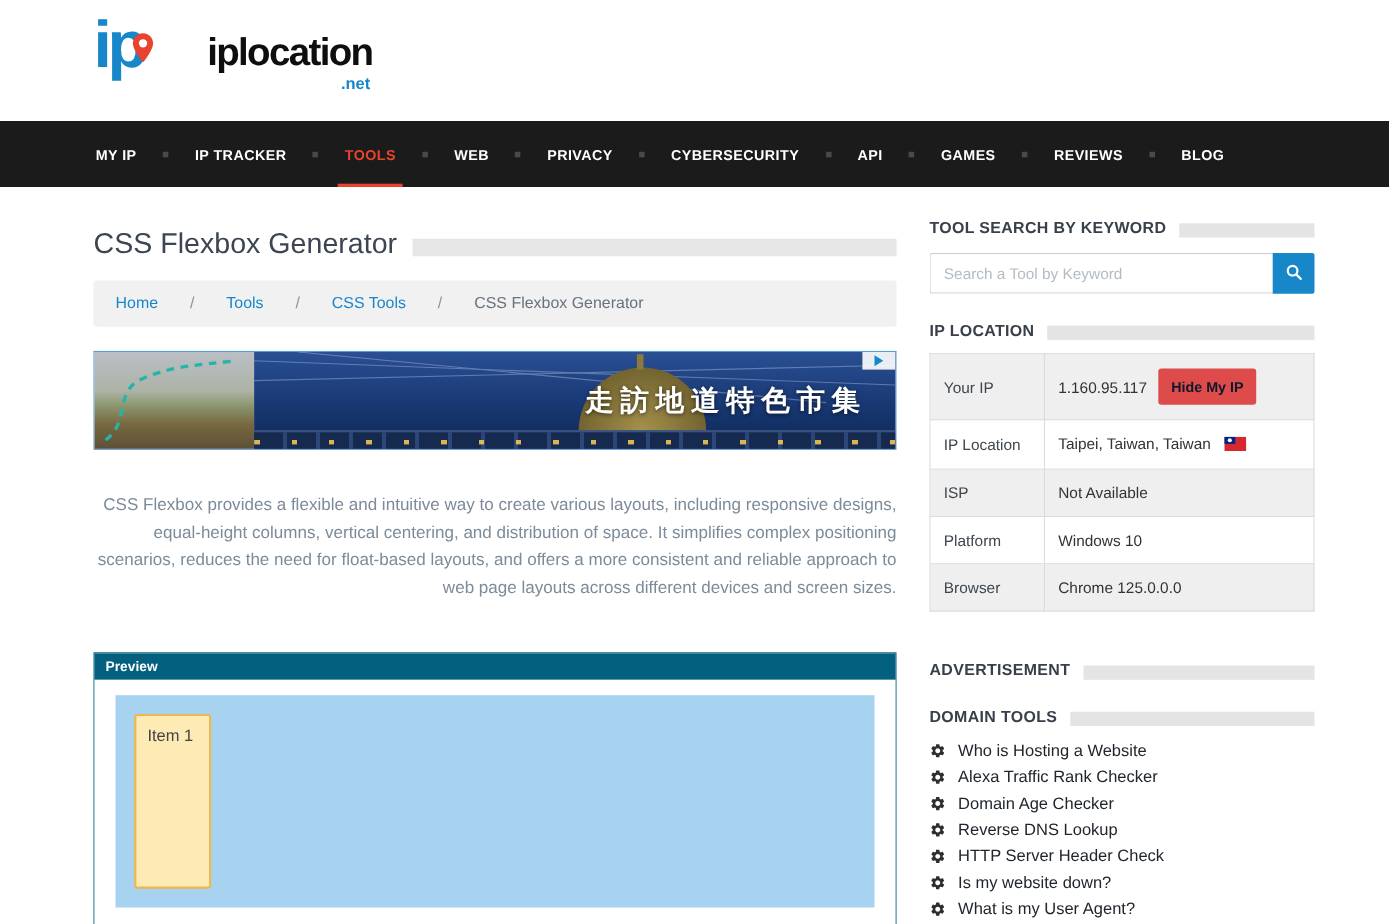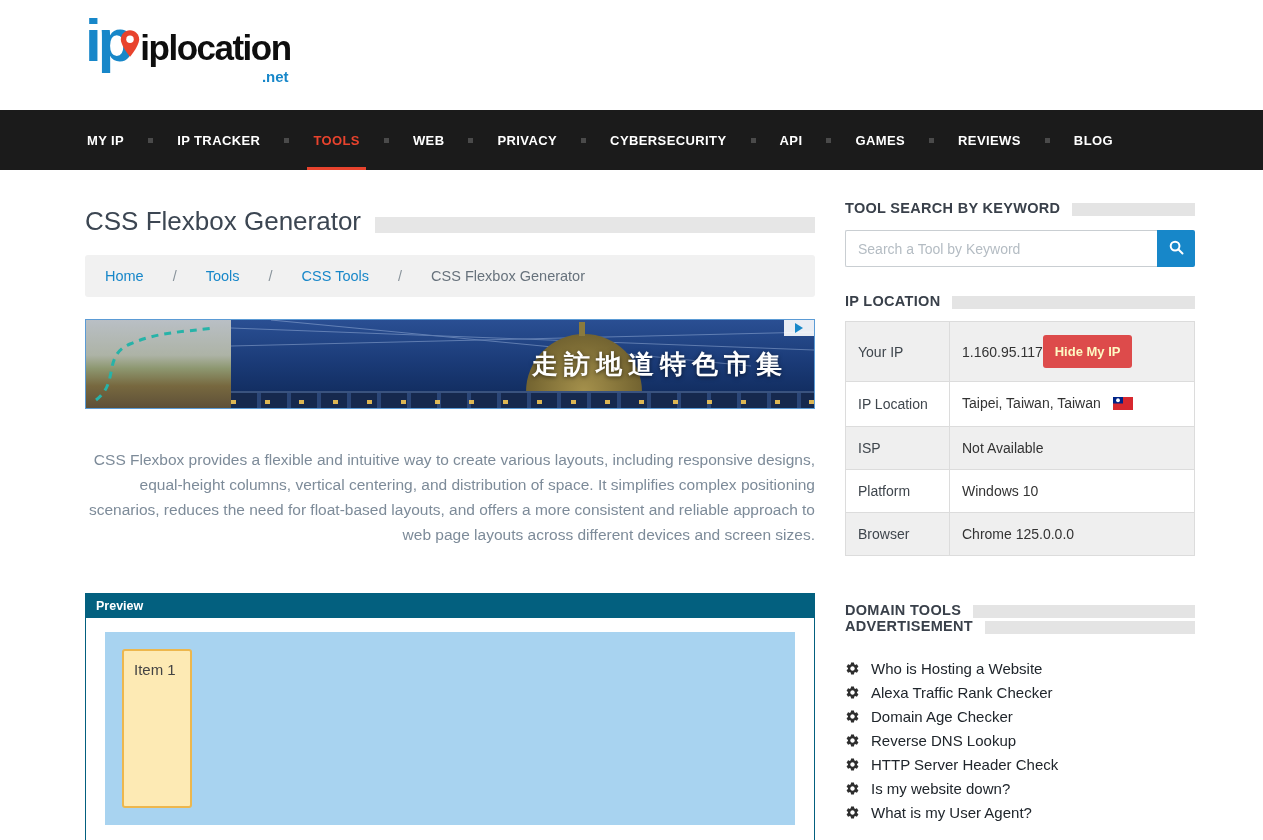--- a/index.html
+++ b/index.html
@@ -1,21 +1,21 @@
 <!DOCTYPE html>
 <html><head>
 <meta charset="utf-8">
 <style>
   * { margin:0; padding:0; box-sizing:border-box; }
   html, body { background:#ffffff; font-family:"Liberation Sans", sans-serif; }
   .page { width:1263px; height:840px; overflow:hidden; background:#fff; position:relative; }
 
   
   .site-header { height:110px; padding:10px 68px 0 85px; display:flex; justify-content:space-between; align-items:flex-start; }
-  .logo { display:flex; align-items:flex-start; margin-top:2px; cursor:pointer; text-decoration:none; }
+  .logo { display:flex; align-items:flex-start; margin-top:2px; cursor:pointer; text-decoration:none;gap:48px; }
   .logo-mark { position:relative; font-size:60px; font-weight:bold; color:#1787c9; line-height:0.95; letter-spacing:-4px; }
   .logo-pin { position:absolute; top:-4px; right:-10px; }
   .logo-text { position:relative; margin-left:10px; margin-top:16px; }
   .logo-name { font-size:35px; font-weight:bold; color:#0e0e0e; letter-spacing:-1.5px; }
   .logo-tld { position:absolute; right:2px; bottom:-17px; color:#1787c9; font-weight:bold; font-size:15px; }
 
   .header-right { width:428px; }
   .search-row { display:flex; margin-top:2px; }
   .search-input { flex:1; height:46px; border:1px solid #c9ced2; border-right:none; padding:0 14px; font-size:15px; color:#333; outline:none; }
   .search-input::placeholder { color:#9aa4ac; }
@@ -89,21 +89,21 @@
   .tool-search { display:flex; margin-top:14px; margin-bottom:26px; }
   .tool-search input { flex:1; height:37px; border:1px solid #c9ced2; border-right:none; padding:0 12px; font-size:14px; color:#333; outline:none; border-radius:2px 0 0 2px; }
   .tool-search input::placeholder { color:#b4bcc3; }
   .tool-search button { width:38px; height:37px; background:#1787c9; border:none; cursor:pointer; display:flex; align-items:center; justify-content:center; border-radius:0 2px 2px 0; }
 
   .ip-table { width:100%; border-collapse:collapse; font-size:14px; margin-top:12px; margin-bottom:46px; }
   .ip-table td { border:1px solid #dcdcdc; padding:13px 12px; color:#333; vertical-align:middle; }
   .ip-table tr:nth-child(odd) td { background:#efefef; }
   .ip-table td.lbl { width:104px; color:#3f464d; }
   .ip-row-valwrap { display:flex; align-items:center; }
-  .hide-ip-btn { background:#dd4b4b; color:#fef9c3; font-weight:bold; font-size:13px; border:none; border-radius:3px; padding:9px 12px; cursor:pointer; }
+  .hide-ip-btn { background:#dd4b4b; color:#0f172a; font-weight:bold; font-size:13px; border:none; border-radius:3px; padding:9px 12px; margin-left:10px; cursor:pointer; }
   .flag { margin-left:8px; flex:none; display:inline-block; vertical-align:-2px; }
 
   .adv-heading { margin-bottom:26px; }
   .domain-tools { list-style:none; margin-top:14px; }
   .domain-tools li { display:flex; align-items:center; margin-bottom:7px; }
   .domain-tools .gear { margin-right:11px; display:flex; align-items:center; }
   .domain-tools a { color:#20262c; font-size:15px; text-decoration:none; }
 </style>
 </head>
 <body>
@@ -282,27 +282,27 @@
             <td class="lbl">Platform</td>
             <td>Windows 10</td>
           </tr>
           <tr>
             <td class="lbl">Browser</td>
             <td>Chrome 125.0.0.0</td>
           </tr>
         </tbody>
       </table>
 
+      <div class="side-heading adv-heading">
+        <h2>ADVERTISEMENT</h2>
+        <div class="deco-bar"></div>
+      </div>
+
       <div class="side-heading">
         <h2>DOMAIN TOOLS</h2>
-        <div class="deco-bar"></div>
-      </div>
-
-      <div class="side-heading adv-heading">
-        <h2>ADVERTISEMENT</h2>
         <div class="deco-bar"></div>
       </div>
 
       <ul class="domain-tools">
         <li>
           <span class="gear">
               <svg width="15" height="15" viewBox="0 0 24 24" fill="#2e2e2e">
                 <path d="M19.14 12.94c.04-.3.06-.61.06-.94 0-.32-.02-.64-.07-.94l2.03-1.58c.18-.14.23-.41.12-.61l-1.92-3.32c-.12-.22-.37-.29-.59-.22l-2.39.96c-.5-.38-1.03-.7-1.62-.94l-.36-2.54c-.04-.24-.24-.41-.48-.41h-3.84c-.24 0-.43.17-.47.41l-.36 2.54c-.59.24-1.13.57-1.62.94l-2.39-.96c-.22-.08-.47 0-.59.22L2.74 8.87c-.12.21-.08.47.12.61l2.03 1.58c-.05.3-.09.63-.09.94s.02.64.07.94l-2.03 1.58c-.18.14-.23.41-.12.61l1.92 3.32c.12.22.37.29.59.22l2.39-.96c.5.38 1.03.7 1.62.94l.36 2.54c.05.24.24.41.48.41h3.84c.24 0 .44-.17.47-.41l.36-2.54c.59-.24 1.13-.56 1.62-.94l2.39.96c.22.08.47 0 .59-.22l1.92-3.32c.12-.22.07-.47-.12-.61l-2.01-1.58zM12 15.6c-1.98 0-3.6-1.62-3.6-3.6s1.62-3.6 3.6-3.6 3.6 1.62 3.6 3.6-1.62 3.6-3.6 3.6z"></path>
               </svg>
             </span>

